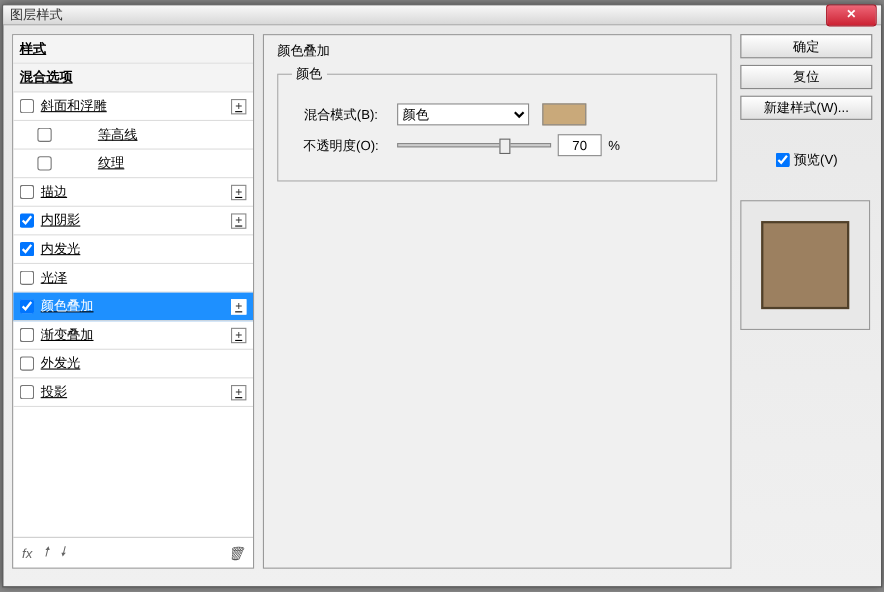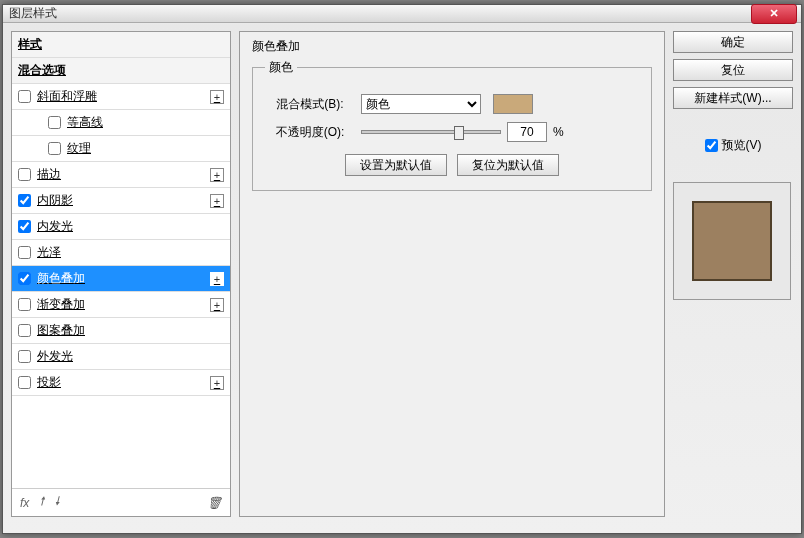--- a/index.html
+++ b/index.html
@@ -7,21 +7,21 @@
 .window { width: 800px; height: 530px; margin: 4px 2px; background: linear-gradient(#fff, #e8e8e8 20px, #f0f0f0); border: 1px solid #555; box-shadow: 0 0 8px rgba(0,0,0,0.5); }
 .titlebar { height: 18px; background: linear-gradient(#f8f8f8, #d8d8d8); display: flex; align-items: center; padding-left: 6px; border-bottom: 1px solid #aaa; }
 .titlebar .title { flex: 1; color: #333; }
 .close-btn { width: 46px; height: 20px; margin-right: 4px; background: linear-gradient(#e67,#c23); border: 1px solid #a12; border-radius: 3px; color: #fff; text-align: center; line-height: 16px; font-weight: bold; font-size: 11px; cursor: pointer; }
 .content { display: flex; padding: 8px; gap: 8px; height: calc(100% - 26px); }
 .left { width: 220px; border: 1px solid #999; background: #fff; display: flex; flex-direction: column; }
 .style-list { flex: 1; overflow: auto; text-decoration: underline; }
 .row { height: 26px; display: flex; align-items: center; border-bottom: 1px solid #ddd; padding: 0 6px; cursor: pointer; }
 .row.header { font-weight: bold; background: #f4f4f4; }
 .row input[type=checkbox] { margin-right: 6px; }
-.row.indent { padding-left: 36px; }
+.row.indent { padding-left: 22px; gap: 36px; }
 .row.selected { background: #1e90ff; color: #fff; }
 .row .label { flex: 1; }
 .plus { width: 14px; height: 14px; border: 1px solid #888; background: #fff; color: #333; text-align: center; line-height: 12px; font-size: 11px; }
 .row.selected .plus { border-color:#fff; color:#333; }
 .left-footer { height: 28px; border-top: 1px solid #ccc; display: flex; align-items: center; padding: 0 8px; gap: 10px; color: #666; font-style: italic; }
 .left-footer .spacer { flex: 1; }
 .center { flex: 1; border: 1px solid #999; background: #f0f0f0; padding: 6px 12px; }
 .group-title { margin-bottom: 4px; }
 fieldset { border: 1px solid #aaa; padding: 10px 12px 14px; }
 legend { padding: 0 4px; }
@@ -95,24 +95,20 @@
             <span class="label">颜色叠加</span>
             <span class="plus">+</span>
           </div>
           <div class="row">
             <input type="checkbox" style="">
             <span class="label">渐变叠加</span>
             <span class="plus">+</span>
           </div>
           <div class="row">
             <input type="checkbox" style="">
-            <span class="label">图案叠加</span>
-          </div>
-          <div class="row">
-            <input type="checkbox" style="">
             <span class="label">外发光</span>
           </div>
           <div class="row">
             <input type="checkbox" style="">
             <span class="label">投影</span>
             <span class="plus">+</span>
           </div>
         </div>
       <div class="left-footer">
         <span>fx</span>
@@ -133,24 +129,20 @@
           <div class="swatch" style="background:#c9a97a"></div>
         </div>
         <div class="form-row">
           <span class="lbl">不透明度(O):</span>
           <div class="slider">
               <div class="thumb"></div>
             </div>
           <input class="num" value="70" style="">
           <span>%</span>
         </div>
-        <div class="btn-row">
-          <button class="btn">设置为默认值</button>
-          <button class="btn">复位为默认值</button>
-        </div>
       </fieldset>
     </div>
 
     <div class="right">
       <button class="btn">确定</button>
       <button class="btn">复位</button>
       <button class="btn">新建样式(W)...</button>
       <div class="preview-check">
         <input type="checkbox" checked="" style="">
         <span>预览(V)</span>

